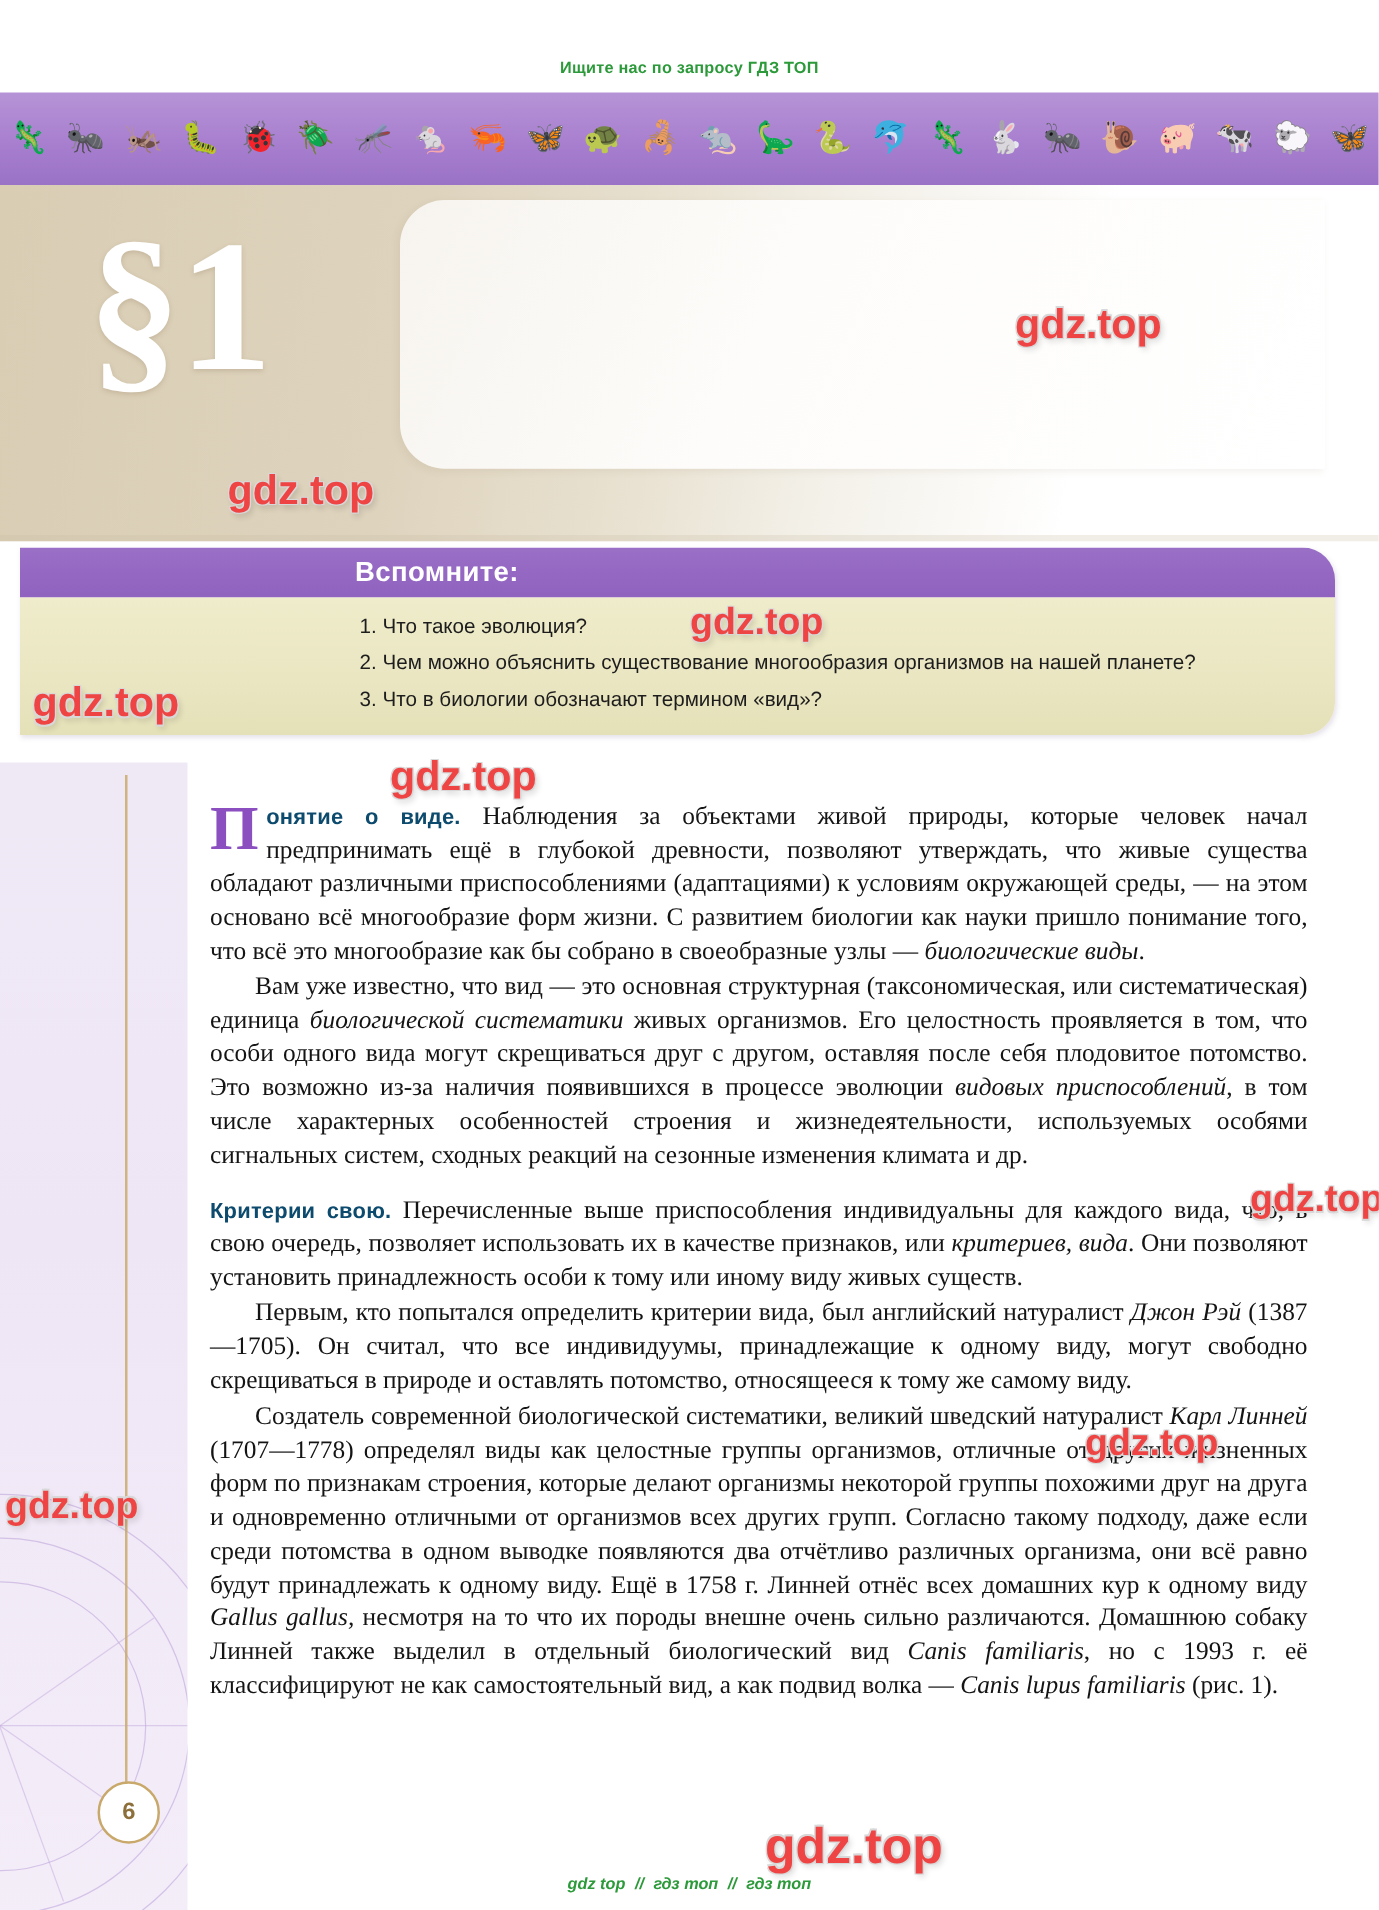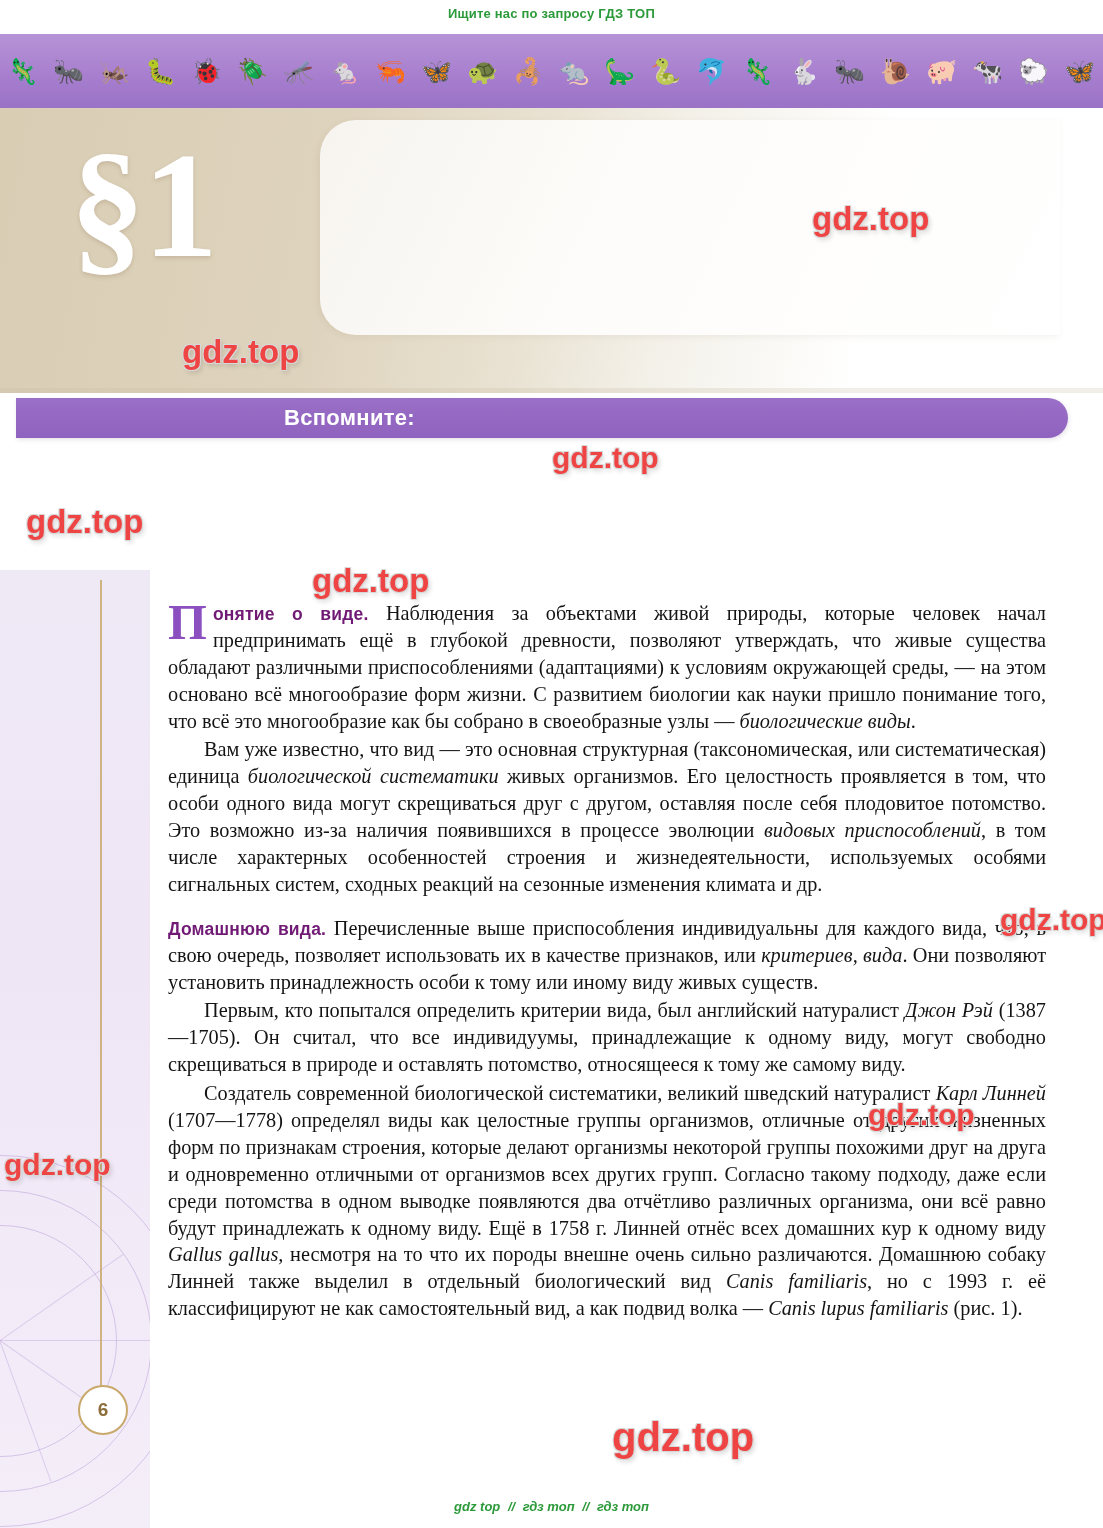--- a/index.html
+++ b/index.html
@@ -11,20 +11,21 @@
     height: 1528px;
     background: #ffffff;
     font-family: "Liberation Serif", serif;
     position: relative;
     overflow: hidden;
   }
   .page {
     position: absolute;
     inset: 0;
     background: #ffffff;
+    margin-top: 40px;
   }
 
   
   .top-banner {
     position: absolute;
     top: 6px;
     left: 0;
     width: 100%;
     text-align: center;
     font-family: "Liberation Sans", sans-serif;
@@ -222,21 +223,21 @@
     font-weight: bold;
     font-size: 50px;
     line-height: 38px;
     color: #8c4fc0;
     padding: 3px 6px 0 0;
   }
   .lead {
     font-family: "Liberation Sans", sans-serif;
     font-weight: bold;
     font-size: 17.5px;
-    color: #701a75;
+    color: #0c4a6e;
     letter-spacing: .2px;
   }
   .it { font-style: italic; }
 
   
   .wm {
     position: absolute;
     font-family: "Liberation Sans", sans-serif;
     font-weight: bold;
     color: #ef4444;
@@ -311,40 +312,47 @@
   <div class="header-band"></div>
   <div class="title-panel"></div>
 
   <div class="section-mark">
     <span>§</span><span>1</span>
   </div>
 
 
   <div class="recall">
     <div class="recall-head">Вспомните:</div>
+    <div class="recall-body">
+      <ol>
+        <li>Что такое эволюция?</li>
+        <li>Чем можно объяснить существование многообразия организмов на нашей планете?</li>
+        <li>Что в биологии обозначают термином «вид»?</li>
+      </ol>
+    </div>
   </div>
 
   <div class="left-decor">
     <div class="ring r1"></div>
     <div class="ring r2"></div>
     <div class="ring r3"></div>
     <div class="spoke" style="left:0;top:770px;width:150px;height:1.4px;"></div>
     <div class="spoke" style="left:0;top:770px;width:150px;height:1.4px;transform:rotate(35deg);transform-origin:0 0;"></div>
     <div class="spoke" style="left:0;top:770px;width:150px;height:1.4px;transform:rotate(-35deg);transform-origin:0 0;"></div>
     <div class="spoke" style="left:0;top:770px;width:150px;height:1.4px;transform:rotate(70deg);transform-origin:0 0;"></div>
   </div>
   <div class="vline"></div>
   <div class="page-num">6</div>
 
   <div class="body-text">
     <p class="first"><span class="dropcap">П</span><span class="lead">онятие о виде.</span><span> Наблюдения за объектами живой природы, которые человек начал предпринимать ещё в глубокой древности, позволяют утверждать, что живые существа обладают различными приспособлениями (адаптациями) к условиям окружающей среды, — на этом основано всё многообразие форм жизни. С развитием биологии как науки пришло понимание того, что всё это многообразие как бы собрано в своеобразные узлы — </span><span class="it">биологические виды</span><span>.</span></p>
 
     <p><span>Вам уже известно, что вид — это основная структурная (таксономическая, или систематическая) единица </span><span class="it">биологической систематики</span><span> живых организмов. Его целостность проявляется в том, что особи одного вида могут скрещиваться друг с другом, оставляя после себя плодовитое потомство. Это возможно из-за наличия появившихся в процессе эволюции </span><span class="it">видовых приспособлений</span><span>, в том числе характерных особенностей строения и жизнедеятельности, используемых особями сигнальных систем, сходных реакций на сезонные изменения климата и др.</span></p>
 
-    <p class="first gap"><span class="lead">Домашнюю вида.</span><span> Перечисленные выше приспособления индивидуальны для каждого вида, что, в свою очередь, позволяет использовать их в качестве признаков, или </span><span class="it">критериев, вида</span><span>. Они позволяют установить принадлежность особи к тому или иному виду живых существ.</span></p>
+    <p class="first gap"><span class="lead">Критерии свою.</span><span> Перечисленные выше приспособления индивидуальны для каждого вида, что, в свою очередь, позволяет использовать их в качестве признаков, или </span><span class="it">критериев, вида</span><span>. Они позволяют установить принадлежность особи к тому или иному виду живых существ.</span></p>
 
     <p><span>Первым, кто попытался определить критерии вида, был английский натуралист </span><span class="it">Джон Рэй</span><span> (1387—1705). Он считал, что все индивидуумы, принадлежащие к одному виду, могут свободно скрещиваться в природе и оставлять потомство, относящееся к тому же самому виду.</span></p>
 
     <p><span>Создатель современной биологической систематики, великий шведский натуралист </span><span class="it">Карл Линней</span><span> (1707—1778) определял виды как целостные группы организмов, отличные от других жизненных форм по признакам строения, которые делают организмы некоторой группы похожими друг на друга и одновременно отличными от организмов всех других групп. Согласно такому подходу, даже если среди потомства в одном выводке появляются два отчётливо различных организма, они всё равно будут принадлежать к одному виду. Ещё в 1758 г. Линней отнёс всех домашних кур к одному виду </span><span class="it">Gallus gallus,</span><span> несмотря на то что их породы внешне очень сильно различаются. Домашнюю собаку Линней также выделил в отдельный биологический вид </span><span class="it">Canis familiaris</span><span>, но с 1993 г. её классифицируют не как самостоятельный вид, а как подвид волка — </span><span class="it">Canis lupus familiaris</span><span> (рис. 1).</span></p>
   </div>
 
   <div class="wm wm-a">gdz.top</div>
   <div class="wm wm-b">gdz.top</div>
   <div class="wm wm-c">gdz.top</div>
   <div class="wm wm-d">gdz.top</div>

